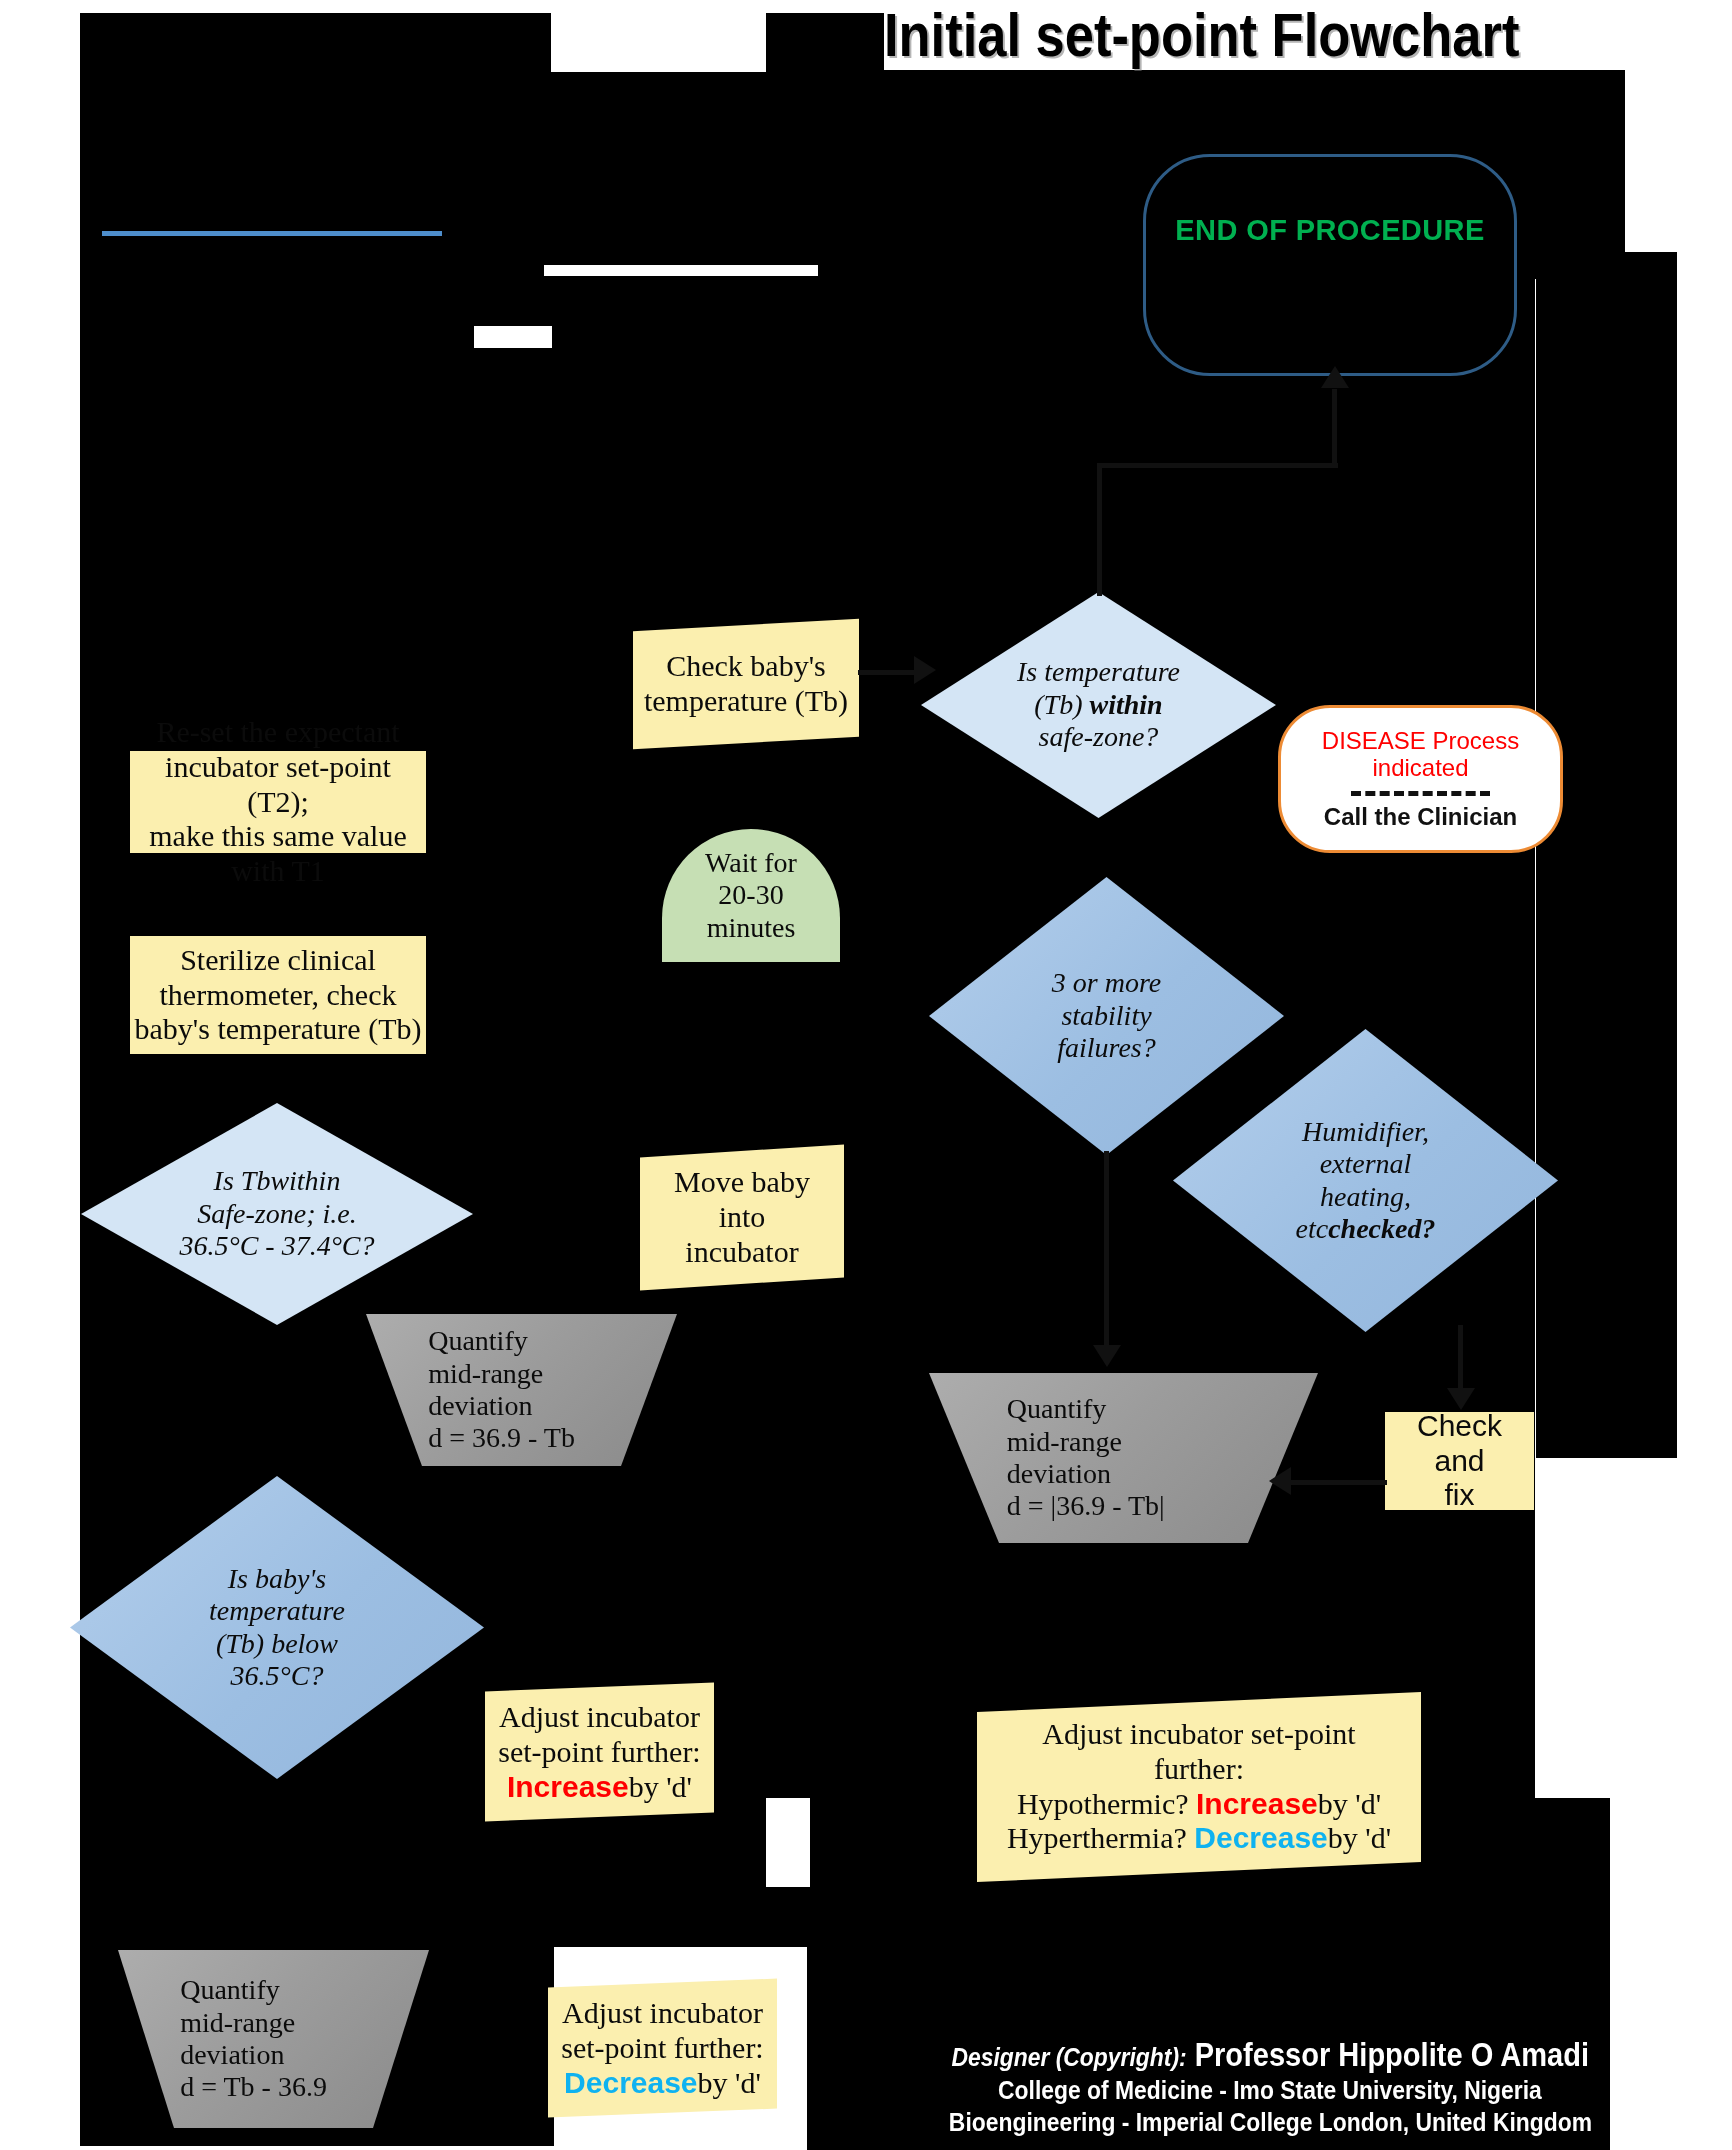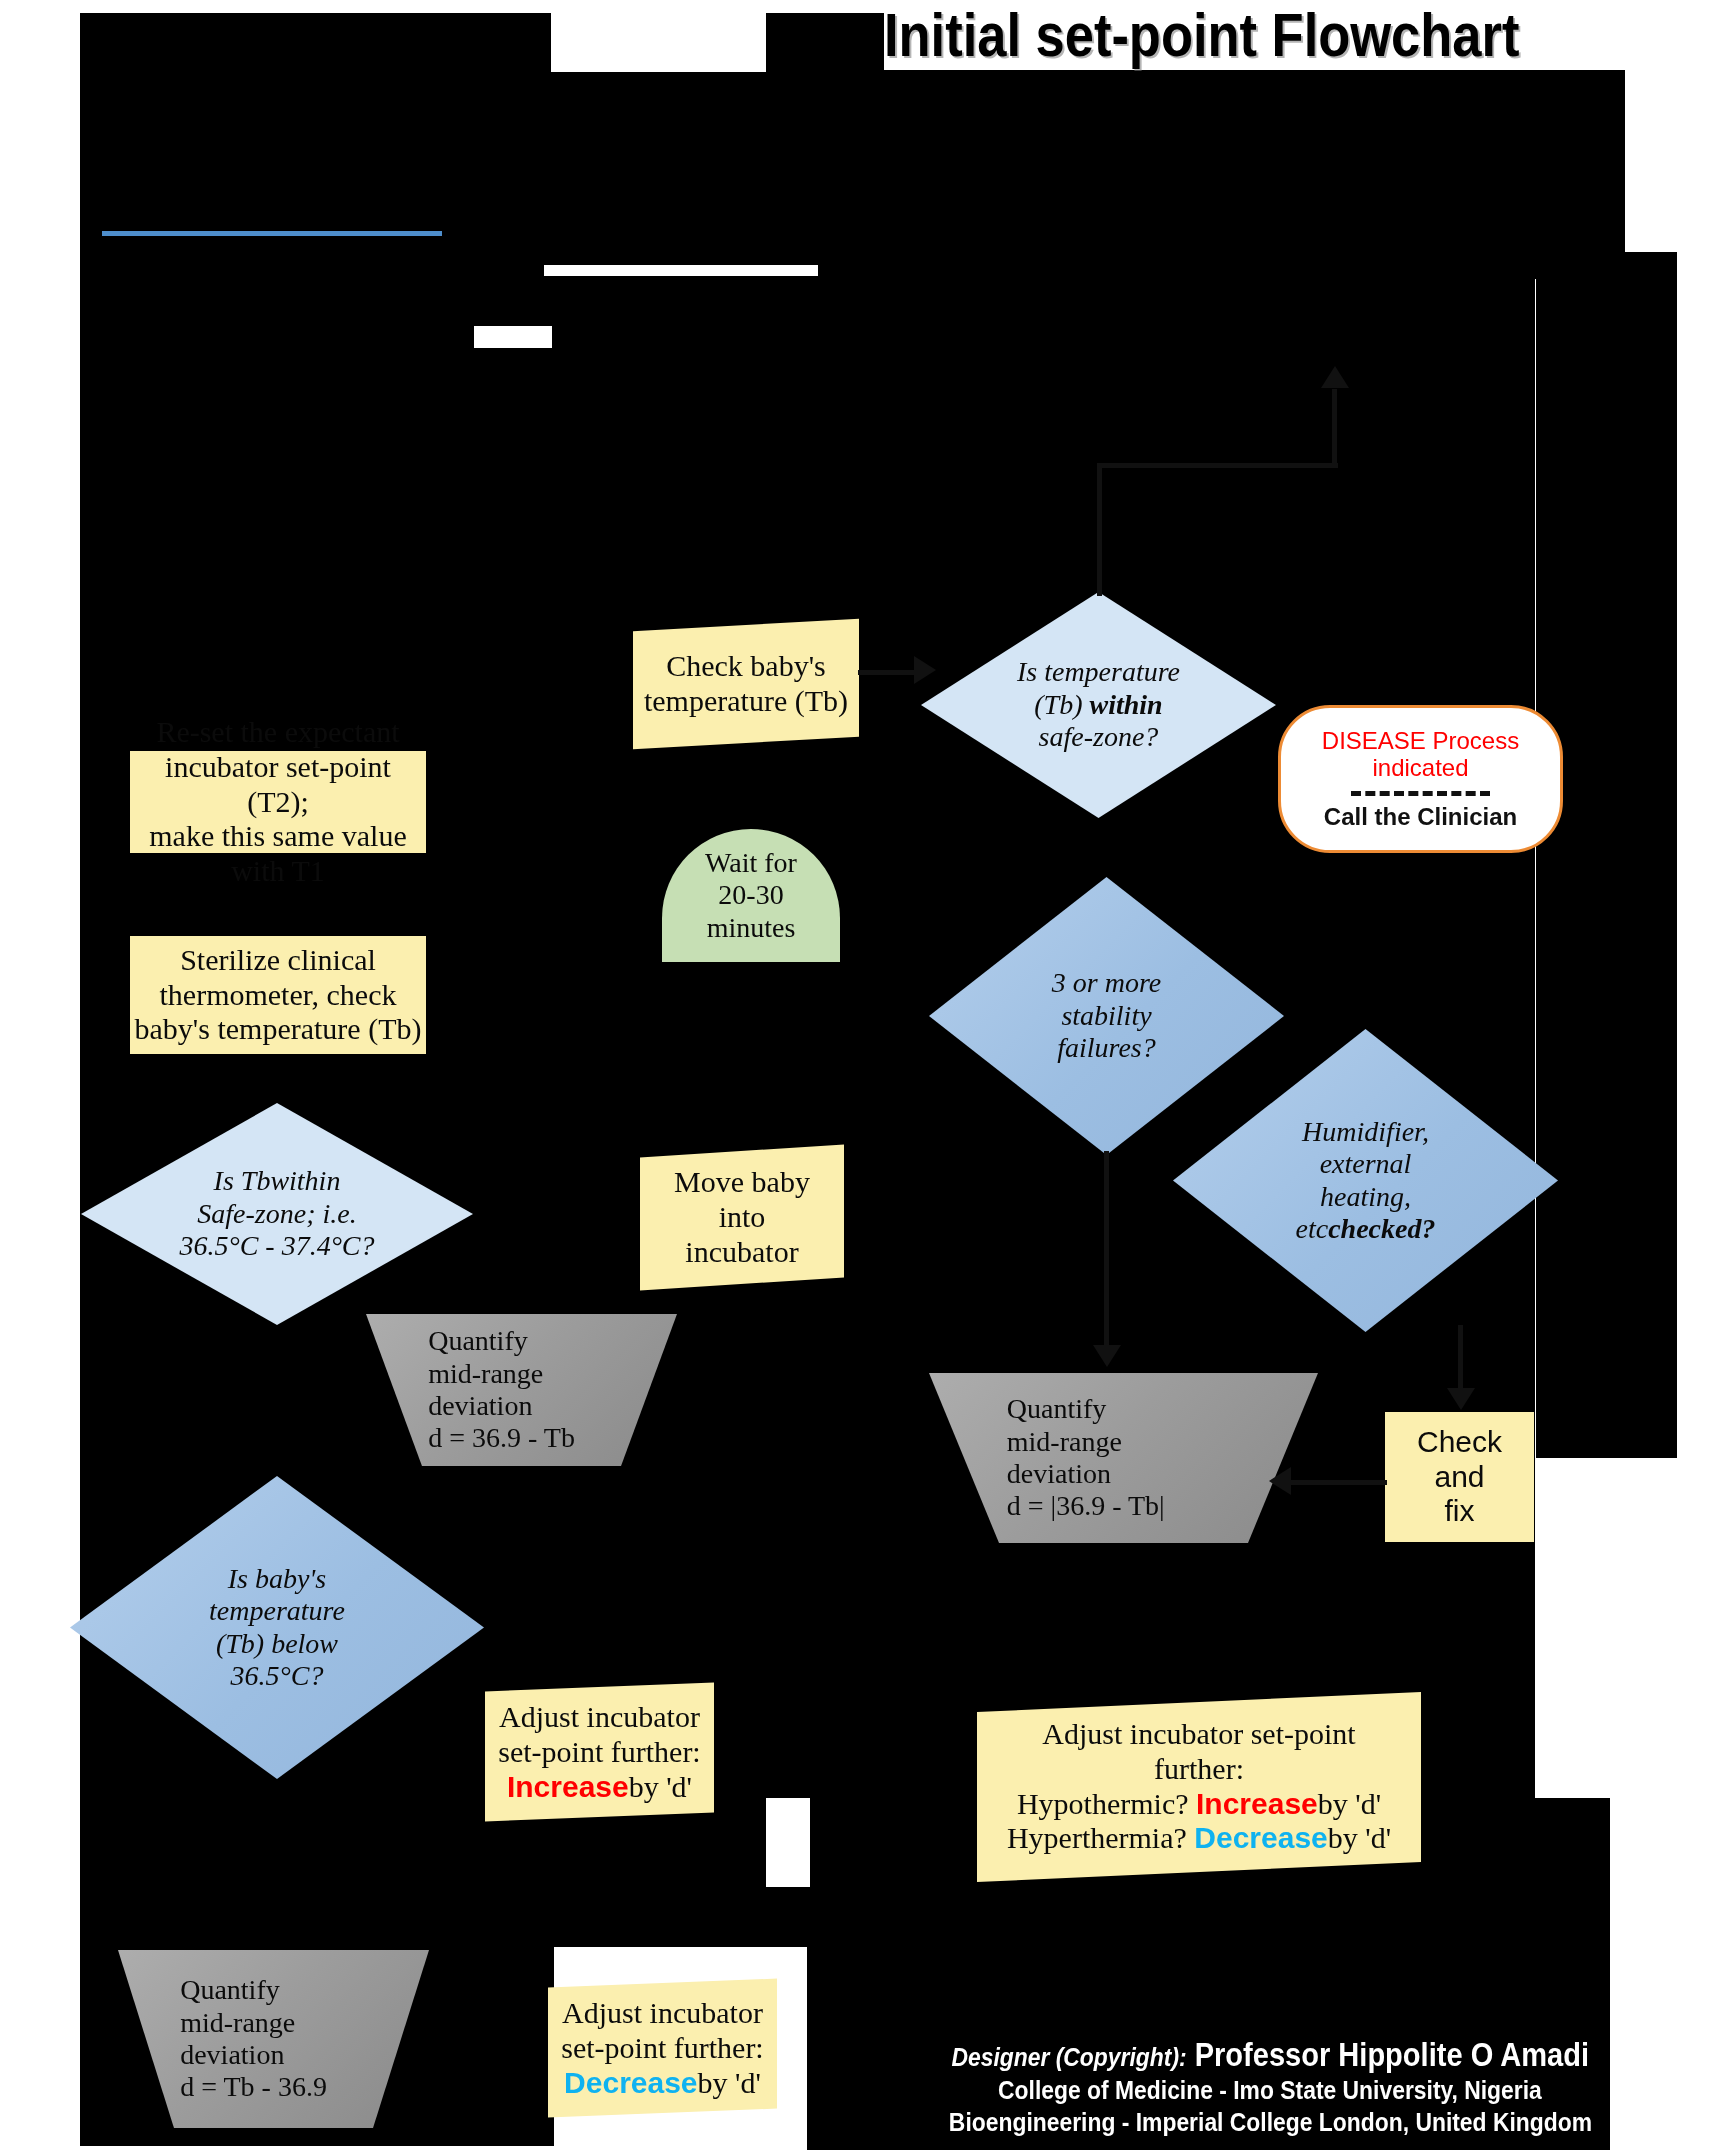--- a/index.html
+++ b/index.html
@@ -190,20 +190,23 @@
   <div class="plate" style="left:474px; top:326px; width:78px; height:22px; background:#ffffff;"></div>
   <div class="plate" style="left:766px; top:1798px; width:44px; height:89px; background:#ffffff;"></div>
 
   <div class="title-band" style="left:884px; top:0px; width:848px; height:70px;">
     <div class="title-text">Initial set-point Flowchart</div>
   </div>
 
   <div class="hrule-blue" style="left:102px; top:231px; width:340px;"></div>
   <div class="hrule-white" style="left:544px; top:265px; width:274px;"></div>
 
+  <div class="shape terminator" style="left:1143px; top:154px; width:374px; height:222px;">
+    <div class="txt">END OF PROCEDURE</div>
+  </div>
 
   <div class="shape callout" style="left:1278px; top:705px; width:285px; height:148px;">
     <div class="line1">
       <span>DISEASE Process</span><br><span>indicated</span>
     </div>
     <div class="rule"></div>
     <div class="line2">Call the Clinician</div>
   </div>
 
 
@@ -325,21 +328,21 @@
 
   <div class="shape trapezoid" style="left:929px; top:1373px; width:389px; height:170px;">
     <div class="txt">
       <span>Quantify</span><br>
       <span>mid-range</span><br>
       <span>deviation</span><br>
       <span>d = |36.9 - Tb|</span>
     </div>
   </div>
 
-  <div class="shape yellowbox sans" style="left:1385px; top:1412px; width:149px; height:130px; font-size:30px;">
+  <div class="shape yellowbox sans" style="left:1385px; top:1412px; width:149px; height:98px; font-size:30px;">
     <div class="txt">
       <span>Check and</span><br>
       <span>fix</span>
     </div>
   </div>
 
   <div class="shape yellowbox skew-d" style="left:977px; top:1702px; width:444px; height:170px;">
     <div class="txt">
       <span>Adjust incubator set-point</span><br>
       <span>further:</span><br>

